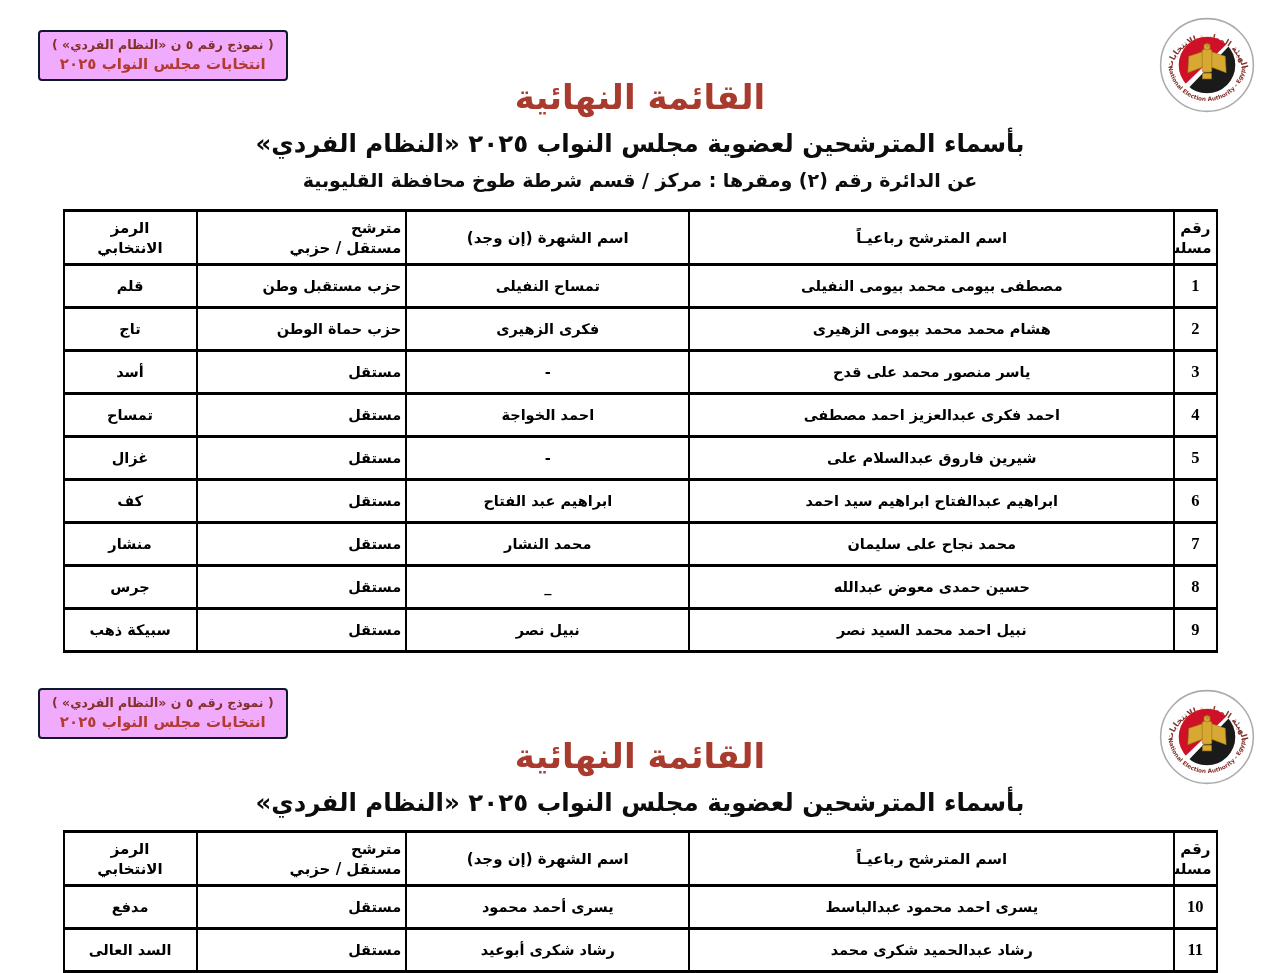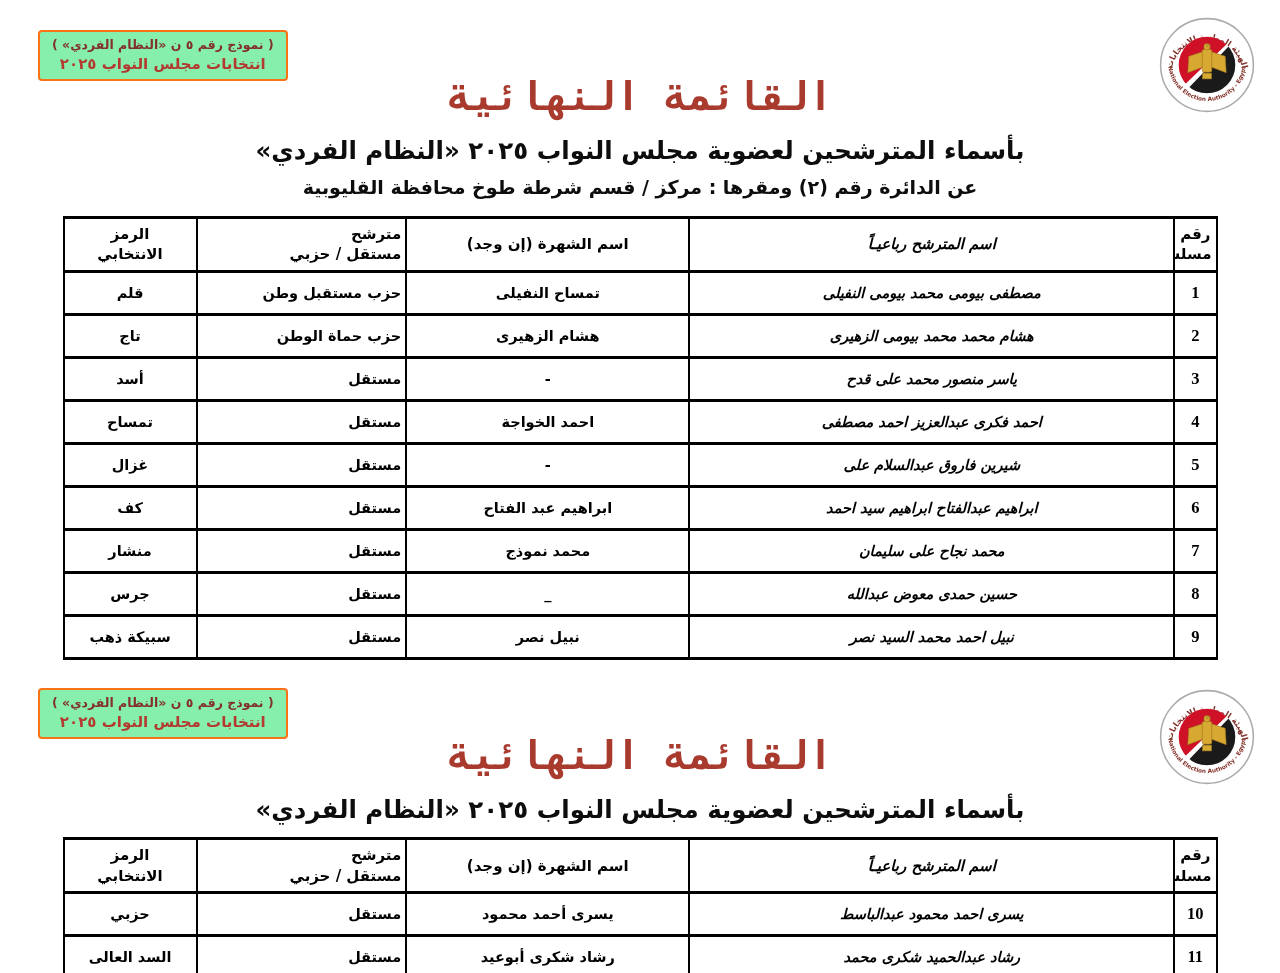--- a/index.html
+++ b/index.html
@@ -10,37 +10,37 @@
     color:#000;
   }
   .page { position:relative; width:1280px; height:973px; overflow:hidden; direction:rtl; background:#fff; }
   .section { position:absolute; left:0; width:100%; }
   #section-0 { top:0; }
   #section-1 { top:688px; }
 
   
   .stamp {
     position:absolute; left:38px;
-    border:2px solid #f97316; border-radius:4px;
-    padding:4px 12px 5px; text-align:center; background:#86efac;
+    border:2px solid #0f172a; border-radius:4px;
+    padding:4px 12px 5px; text-align:center; background:#f0abfc;
     direction:rtl; z-index:2;
   }
   #section-0 .stamp { top:30px; }
   #section-1 .stamp { top:0px; }
   .stamp-line1 { color:var(--stamp-dark); font-size:12.5px; font-weight:bold; white-space:nowrap; line-height:1.45; }
   .stamp-line2 { color:var(--stamp-red); font-size:15px; font-weight:bold; white-space:nowrap; letter-spacing:1px; line-height:1.35; }
 
   
   .logo { position:absolute; right:25px; width:96px; height:96px; z-index:2; }
   #section-0 .logo { top:17px; }
   #section-1 .logo { top:1px; }
 
   .title {
     margin:0; text-align:center; font-weight:bold;
-    color:var(--title-red); font-size:40px; line-height:1.12;font-family:Liberation Mono, monospace;
+    color:var(--title-red); font-size:34px; line-height:1.12;
   }
   #section-0 .title { padding-top:78px; }
   #section-1 .title { padding-top:49px; }
   .subtitle {
     margin:13px 0 0; text-align:center; font-weight:bold;
     color:#0d0d0d; font-size:24.5px; line-height:1.2;
   }
   .district {
     margin:11px 0 0; text-align:center; font-weight:bold;
     color:#0d0d0d; font-size:19px; line-height:1.2;
@@ -57,21 +57,21 @@
     border-left:2px solid #000; border-right:2px solid #000;
     border-top:3px solid #000; border-bottom:3px solid #000;
     text-align:center; vertical-align:middle;
     font-weight:bold; padding:0 4px; overflow:hidden;
   }
   thead tr { height:54px; }
   tbody tr { height:43px; }
   th { font-size:15px; line-height:1.35; }
   td { font-size:14.5px; }
   .col-serial { width:42px;  }
-  .col-name   { width:481px;font-style:italic; }
+  .col-name   { width:481px; }
   .col-fame   { width:281px; }
   .col-party  { width:208px;text-align:right; }
   .col-symbol { width:132px; }
   td.col-serial { font-family:"Liberation Serif", serif; font-size:16.5px; }
 </style>
 </head>
 <body>
 
 <div class="page">
 
@@ -127,21 +127,21 @@
           <tr>
             <td class="col-serial">1</td>
             <td class="col-name">مصطفى بيومى محمد بيومى النفيلى</td>
             <td class="col-fame">تمساح النفيلى</td>
             <td class="col-party">حزب مستقبل وطن</td>
             <td class="col-symbol">قلم</td>
           </tr>
           <tr>
             <td class="col-serial">2</td>
             <td class="col-name">هشام محمد محمد بيومى الزهيرى</td>
-            <td class="col-fame">هشام الزهيرى</td>
+            <td class="col-fame">فكرى الزهيرى</td>
             <td class="col-party">حزب حماة الوطن</td>
             <td class="col-symbol">تاج</td>
           </tr>
           <tr>
             <td class="col-serial">3</td>
             <td class="col-name">ياسر منصور محمد على قدح</td>
             <td class="col-fame">-</td>
             <td class="col-party">مستقل</td>
             <td class="col-symbol">أسد</td>
           </tr>
@@ -162,21 +162,21 @@
           <tr>
             <td class="col-serial">6</td>
             <td class="col-name">ابراهيم عبدالفتاح ابراهيم سيد احمد</td>
             <td class="col-fame">ابراهيم عبد الفتاح</td>
             <td class="col-party">مستقل</td>
             <td class="col-symbol">كف</td>
           </tr>
           <tr>
             <td class="col-serial">7</td>
             <td class="col-name">محمد نجاح على سليمان</td>
-            <td class="col-fame">محمد نموذج</td>
+            <td class="col-fame">محمد النشار</td>
             <td class="col-party">مستقل</td>
             <td class="col-symbol">منشار</td>
           </tr>
           <tr>
             <td class="col-serial">8</td>
             <td class="col-name">حسين حمدى معوض عبدالله</td>
             <td class="col-fame">_</td>
             <td class="col-party">مستقل</td>
             <td class="col-symbol">جرس</td>
           </tr>
@@ -237,21 +237,21 @@
             <th class="col-party">مترشح<br>مستقل / حزبي</th>
             <th class="col-symbol">الرمز<br>الانتخابي</th>
           </tr>
         </thead>
       <tbody>
           <tr>
             <td class="col-serial">10</td>
             <td class="col-name">يسرى احمد محمود عبدالباسط</td>
             <td class="col-fame">يسرى أحمد محمود</td>
             <td class="col-party">مستقل</td>
-            <td class="col-symbol">حزبي</td>
+            <td class="col-symbol">مدفع</td>
           </tr>
           <tr>
             <td class="col-serial">11</td>
             <td class="col-name">رشاد عبدالحميد شكرى محمد</td>
             <td class="col-fame">رشاد شكرى أبوعيد</td>
             <td class="col-party">مستقل</td>
             <td class="col-symbol">السد العالى</td>
           </tr>
         </tbody>
     </table>

